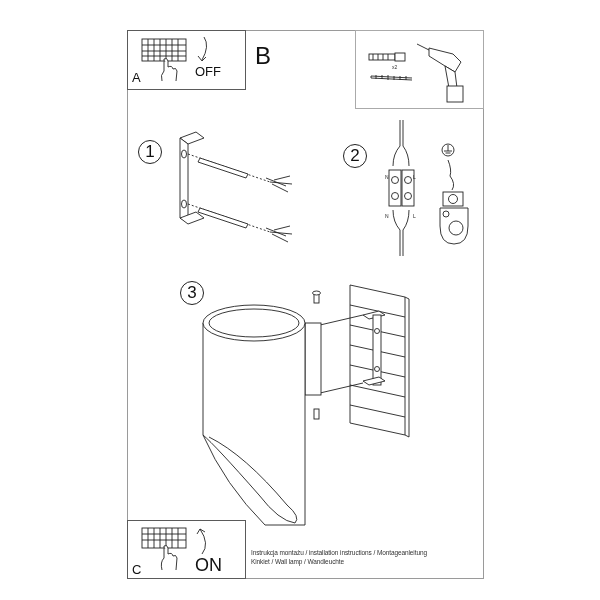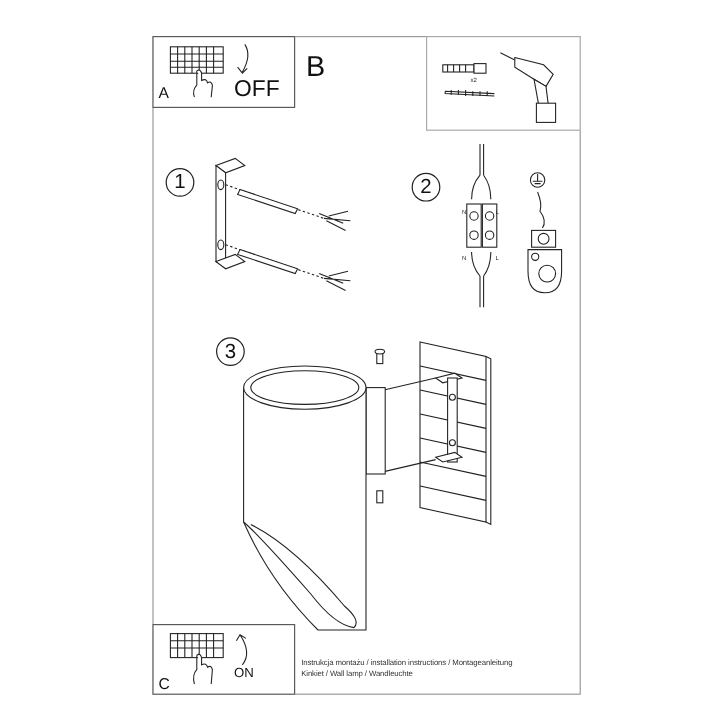--- a/index.html
+++ b/index.html
@@ -6,22 +6,22 @@
   body { width:600px; height:600px; position:relative; overflow:hidden; font-family:"Liberation Sans", sans-serif; }
   .sheet { position:absolute; left:127px; top:30px; width:357px; height:549px; border:1px solid #9a9a9a; box-sizing:border-box; }
   .box { position:absolute; border:1px solid #5a5a5a; box-sizing:border-box; background:#fff; }
   .box-a { left:127px; top:30px; width:119px; height:60px; }
   .box-c { left:127px; top:520px; width:119px; height:59px; }
   .box-tools { left:355px; top:30px; width:129px; height:79px; border-color:#aaa; }
   .letter { position:absolute; color:#111; }
   .lbl-a { left:132px; top:70px; font-size:13px; }
   .lbl-c { left:132px; top:562px; font-size:13px; }
   .lbl-b { left:255px; top:42px; font-size:24px; }
-  .off { position:absolute; left:195px; top:64px; font-size:19px; color:#111; }
-  .on { position:absolute; left:195px; top:555px; font-size:11px; color:#111; }
+  .off { position:absolute; left:195px; top:64px; font-size:13px; color:#111; }
+  .on { position:absolute; left:195px; top:555px; font-size:18px; color:#111; }
   .caption { position:absolute; left:251px; top:548px; font-size:6.5px; line-height:9px; color:#333; letter-spacing:-0.1px; }
   .step { position:absolute; width:22px; height:22px; border:1px solid #222; border-radius:50%; font-size:17px; line-height:22px; text-align:center; color:#111; }
   .step-1 { left:138px; top:140px; }
   .step-2 { left:343px; top:144px; }
   .step-3 { left:180px; top:281px; }
   svg { position:absolute; overflow:visible; }
   .ln { stroke:#222; fill:none; stroke-width:0.9; }
   .lnf { stroke:#222; fill:#fff; stroke-width:0.9; }
 </style>
 </head>

